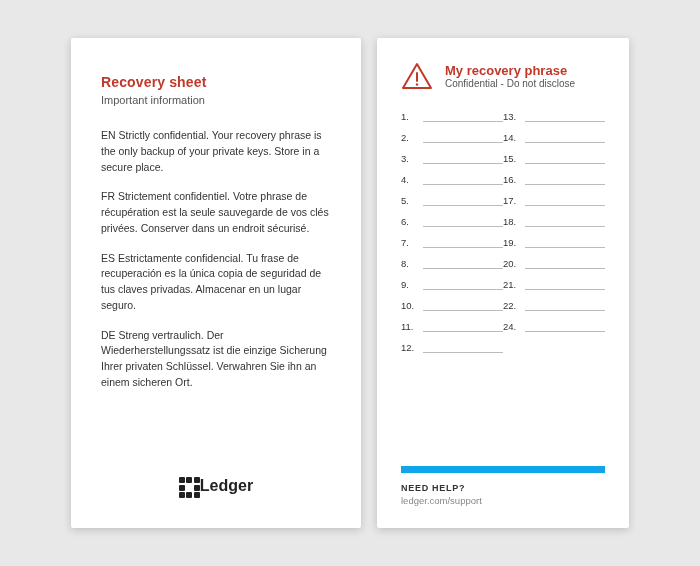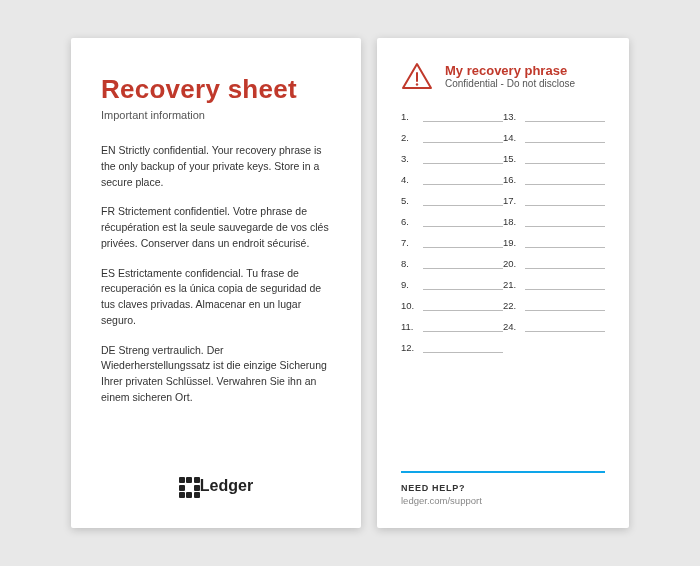--- a/index.html
+++ b/index.html
@@ -27,21 +27,21 @@
       width: 290px;
       min-height: 490px;
       padding: 36px 30px 30px 30px;
       display: flex;
       flex-direction: column;
       justify-content: space-between;
     }
     .left-content {}
     .recovery-sheet-title {
       color: #c0392b;
-      font-size: 26px;
+      font-size: 14px;
       font-weight: 700;
       margin-bottom: 4px;
       letter-spacing: 0.01em;
     }
     .important-info {
       color: #555;
       font-size: 11px;
       margin-bottom: 22px;
     }
     .lang-block {
@@ -116,21 +116,21 @@
       flex-shrink: 0;
     }
     .word-line {
       flex: 1;
       border-bottom: 1px solid #bbb;
       height: 12px;
       margin-left: 2px;
     }
     .right-footer {
       margin-top: 14px;
-      border-top: 2px solid #0ea5e9;
+      border-top: 7px solid #0ea5e9;
       padding-top: 10px;
     }
     .need-help {
       font-size: 9px;
       font-weight: 700;
       color: #333;
       letter-spacing: 0.08em;
       margin-bottom: 2px;
     }
     .support-link {

